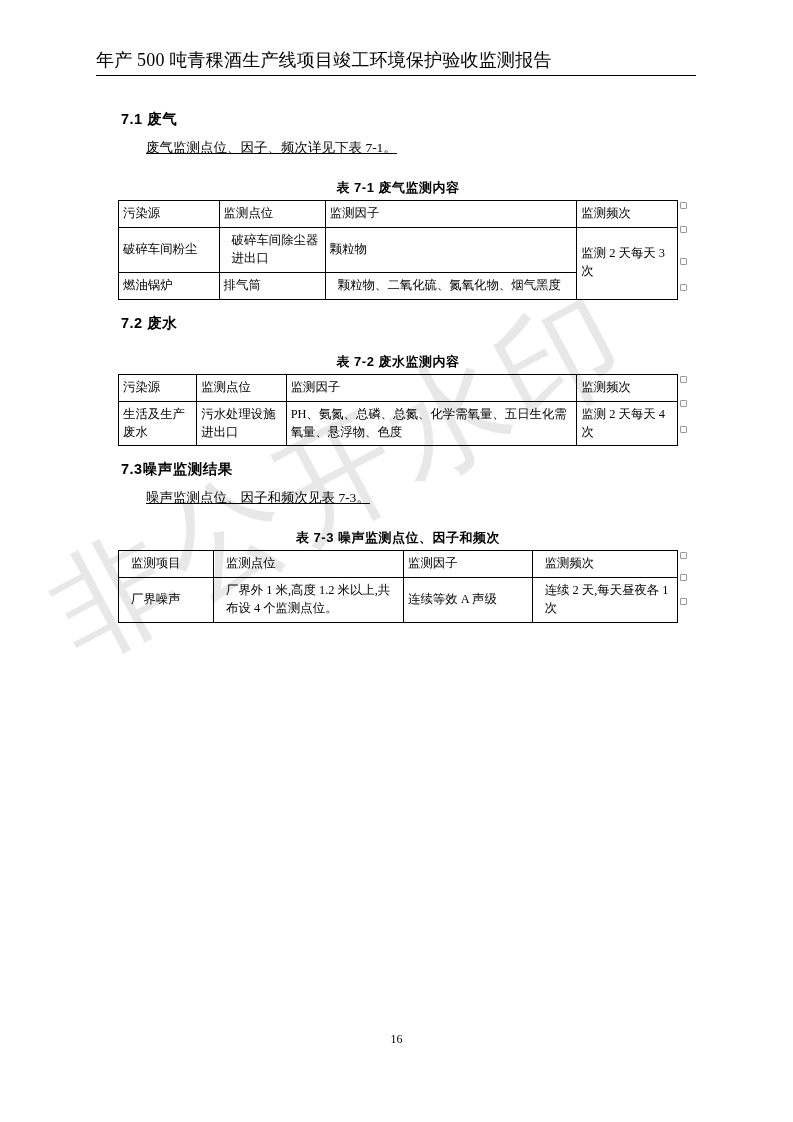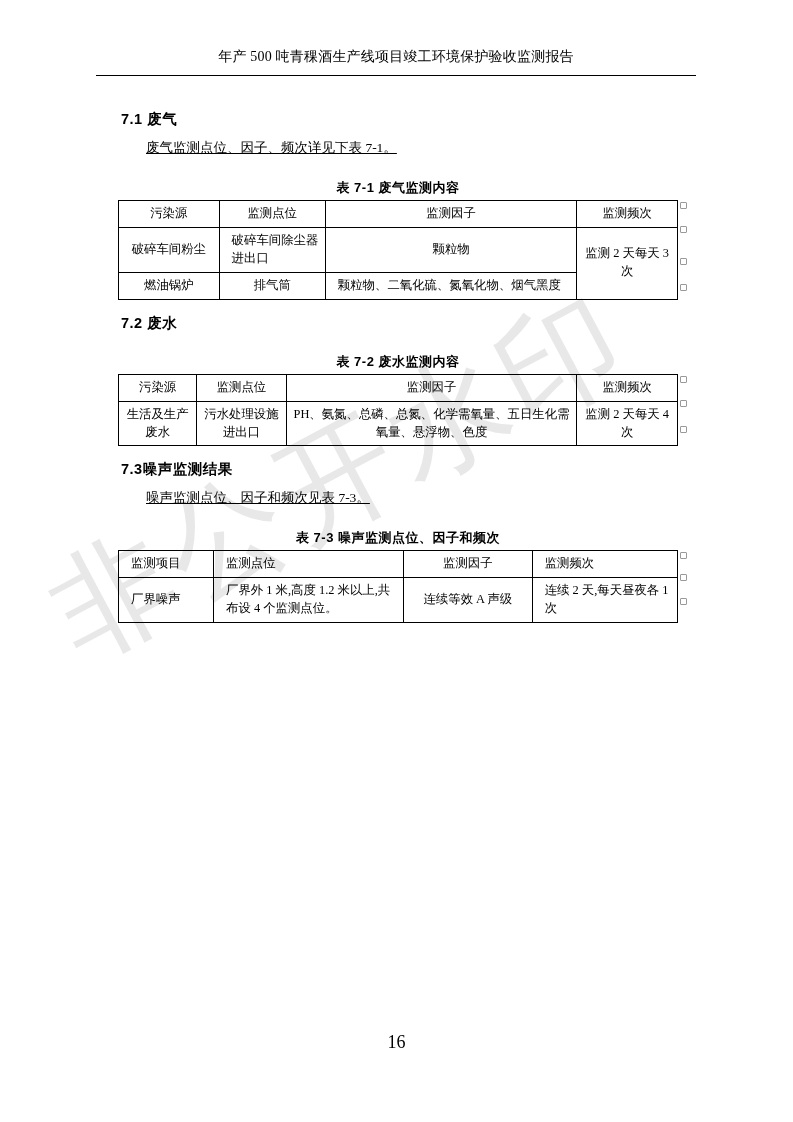--- a/index.html
+++ b/index.html
@@ -31,22 +31,21 @@
     letter-spacing: 6px;
     transform: rotate(-28deg);
     white-space: nowrap;
     user-select: none;
   }
   .header {
     position: absolute;
     left: 96px;
     top: 48px;
     width: 600px;
-    text-align: center;
-    font-size: 14px;
+    font-size: 18px;
     letter-spacing: 0.2px;
   }
   .header-rule {
     position: absolute;
     left: 96px;
     top: 75px;
     width: 600px;
     border-bottom: 1px solid #000;
   }
   .content {
@@ -87,21 +86,20 @@
   table.doc {
     border-collapse: collapse;
     width: 100%;
     font-size: 12.4px;
     line-height: 1.45;
     table-layout: fixed;
   }
   table.doc td {
     border: 1px solid #000;
     padding: 4px 4px;
-    text-align: center;
     vertical-align: middle;
     word-break: break-all;
   }
   table.doc td.left {
     text-align: left;
     padding-left: 12px;
   }
   .tbl-wrap {
     position: relative;
     margin-bottom: 4px;
@@ -122,21 +120,21 @@
     background: #fff;
     border-radius: 1px;
     display: block;
   }
   .footer-page {
     position: absolute;
     left: 0;
     top: 1032px;
     width: 793px;
     text-align: center;
-    font-size: 18px;
+    font-size: 12px;
     font-family: "Liberation Serif", serif;
   }
 </style>
 </head>
 <body>
 
 <div class="page">
 
   <div class="watermark">非公开水印</div>
 

